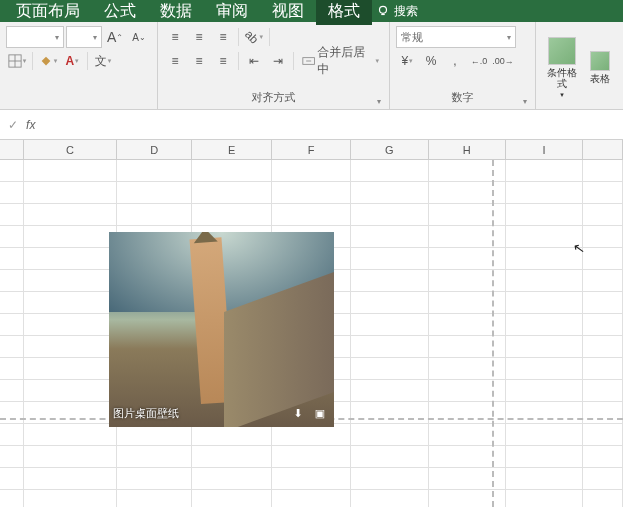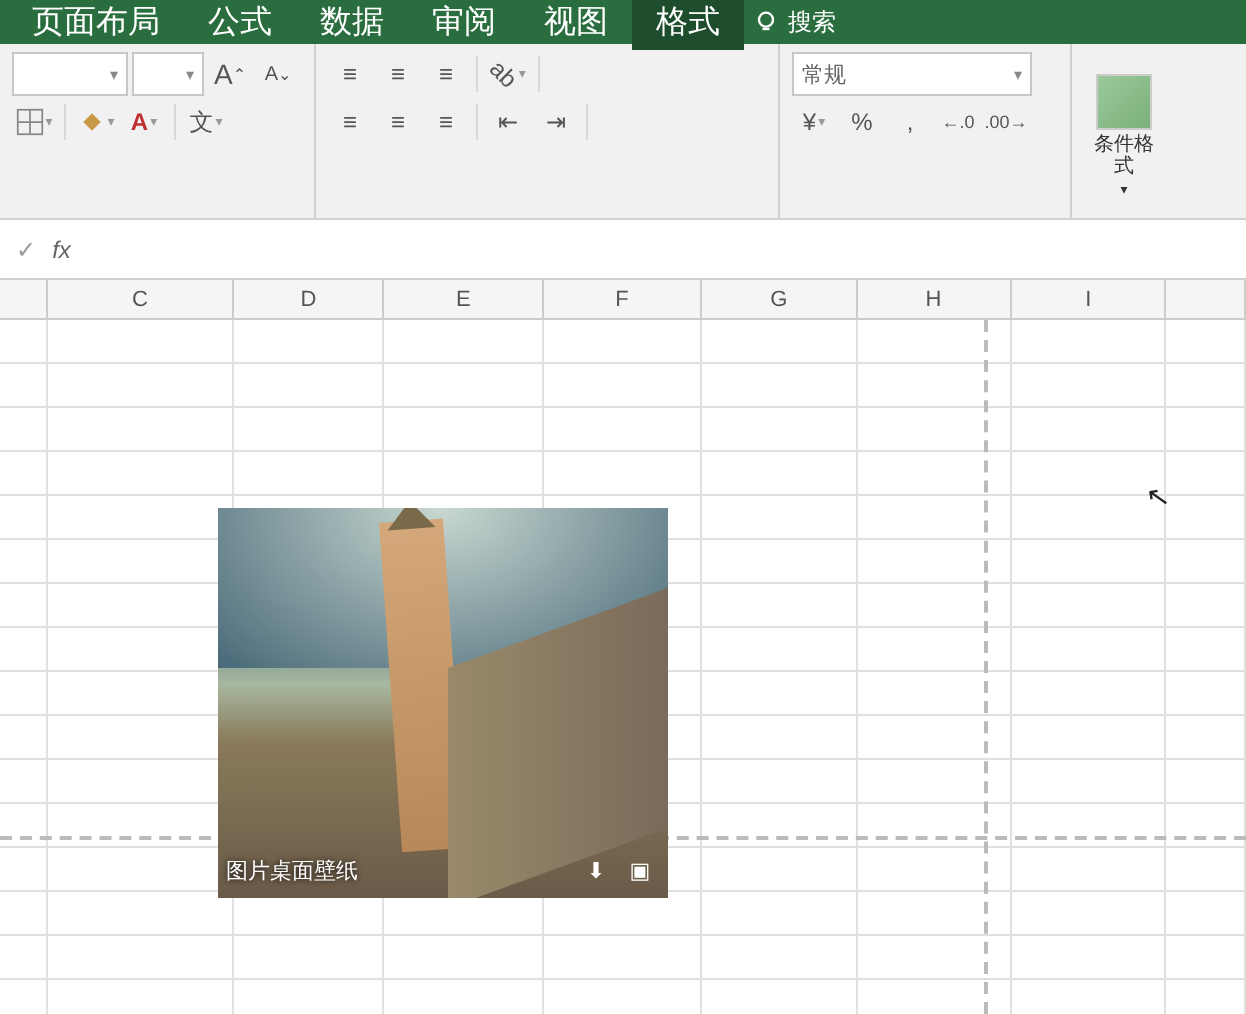--- a/index.html
+++ b/index.html
@@ -28,21 +28,21 @@
 .fxbar input{border:none;outline:none;flex:1;height:100%;font-size:12px}
 .grid{position:relative;width:623px;height:367px}
 .colhead{display:flex;height:20px;background:#f5f5f5;border-bottom:1px solid #ccc}
 .colhead .cell{border-right:1px solid #ccc;display:flex;align-items:center;justify-content:center;font-size:11px;color:#555}
 .corner{width:24px;border-right:1px solid #ccc}
 .rows{position:relative}
 .gridrow{display:flex;height:22px}
 .gridrow .cell{border-right:1px solid #e0e0e0;border-bottom:1px solid #e0e0e0;height:22px}
 .pagebreak-v{position:absolute;top:20px;bottom:0;border-right:2px dashed #bbb;left:492px}
 .pagebreak-h{position:absolute;left:0;right:0;border-bottom:2px dashed #bbb;top:278px}
-.imgbox{position:absolute;left:109px;top:114px;width:225px;height:195px;background:linear-gradient(180deg,#1a3a45 0%,#4a7080 25%,#a8b8a0 45%,#8a7a5a 60%,#6a5a48 100%);overflow:hidden}
+.imgbox{position:absolute;left:109px;top:92px;width:225px;height:195px;background:linear-gradient(180deg,#1a3a45 0%,#4a7080 25%,#a8b8a0 45%,#8a7a5a 60%,#6a5a48 100%);overflow:hidden}
 .tower{position:absolute;left:92px;top:6px;width:32px;height:165px;background:linear-gradient(180deg,#d4a87a,#b88858);transform:rotate(-4deg);transform-origin:bottom}
 .tower::before{content:"";position:absolute;top:-10px;left:4px;width:0;height:0;border-left:12px solid transparent;border-right:12px solid transparent;border-bottom:14px solid #7a6a4a}
 .building{position:absolute;right:0;top:60px;width:110px;height:120px;background:linear-gradient(90deg,#9a8a6a,#7a6a5a);transform:skewY(-20deg)}
 .sky{position:absolute;top:0;left:0;right:0;height:80px;background:radial-gradient(ellipse at top,#c8d8d0,#486878)}
 .caption{position:absolute;bottom:6px;left:4px;color:#fff;font-size:11px;text-shadow:0 0 3px #000}
 .imgicons{position:absolute;bottom:6px;right:6px;display:flex;gap:6px}
 .imgicons span{width:16px;height:16px;display:flex;align-items:center;justify-content:center;color:#fff;font-size:11px}
 .cursor{position:absolute;right:38px;top:100px;font-size:14px;color:#222;transform:rotate(-10deg)}
 svg.ico{width:14px;height:14px}
 </style>
@@ -128,22 +128,31 @@
         <div class="sep"></div>
       </div>
       <div class="row">
         <div class="btn">≡</div>
         <div class="btn">≡</div>
         <div class="btn">≡</div>
         <div class="sep"></div>
         <div class="btn">⇤</div>
         <div class="btn">⇥</div>
         <div class="sep"></div>
-      </div>
-    </div>
+        <div class="btn" style="width:auto;padding:0 4px">
+            <svg class="ico" viewBox="0 0 16 16" fill="none" stroke="#888">
+              <rect x="1" y="4" width="14" height="8"></rect>
+              <path d="M5 8h6"></path>
+            </svg>
+            <span style="margin-left:2px">合并后居中</span>
+            <span class="dd">▾</span>
+          </div>
+      </div>
+    </div>
+    <div class="group-label">对齐方式</div>
   </div>
 
   <div class="group" style="width:146px">
     <div class="group-body">
       <div class="row">
         <div class="combo" style="width:120px">
             <span>常规</span>
             <span class="dd">▾</span>
           </div>
       </div>
@@ -155,28 +164,33 @@
         <div class="btn">%</div>
         <div class="btn">,</div>
         <div class="btn">
             <span style="font-size:9px">←.0</span>
           </div>
         <div class="btn">
             <span style="font-size:9px">.00→</span>
           </div>
       </div>
     </div>
+    <div class="group-label">数字</div>
   </div>
 
   <div class="group" style="width:86px;border-right:none">
     <div class="row" style="flex:1">
       <div class="bigbtn">
         <div class="icon"></div>
         <div class="lbl">条件格式</div>
         <span class="dd" style="font-size:7px">▾</span>
+      </div>
+      <div class="bigbtn" style="width:32px">
+        <div class="icon" style="width:20px;height:20px"></div>
+        <div class="lbl">表格</div>
       </div>
     </div>
   </div>
 </div>
 
 <div class="fxbar">
   <span class="check">✓</span>
   <span class="fx">fx</span>
   <input value="" style="">
 </div>

